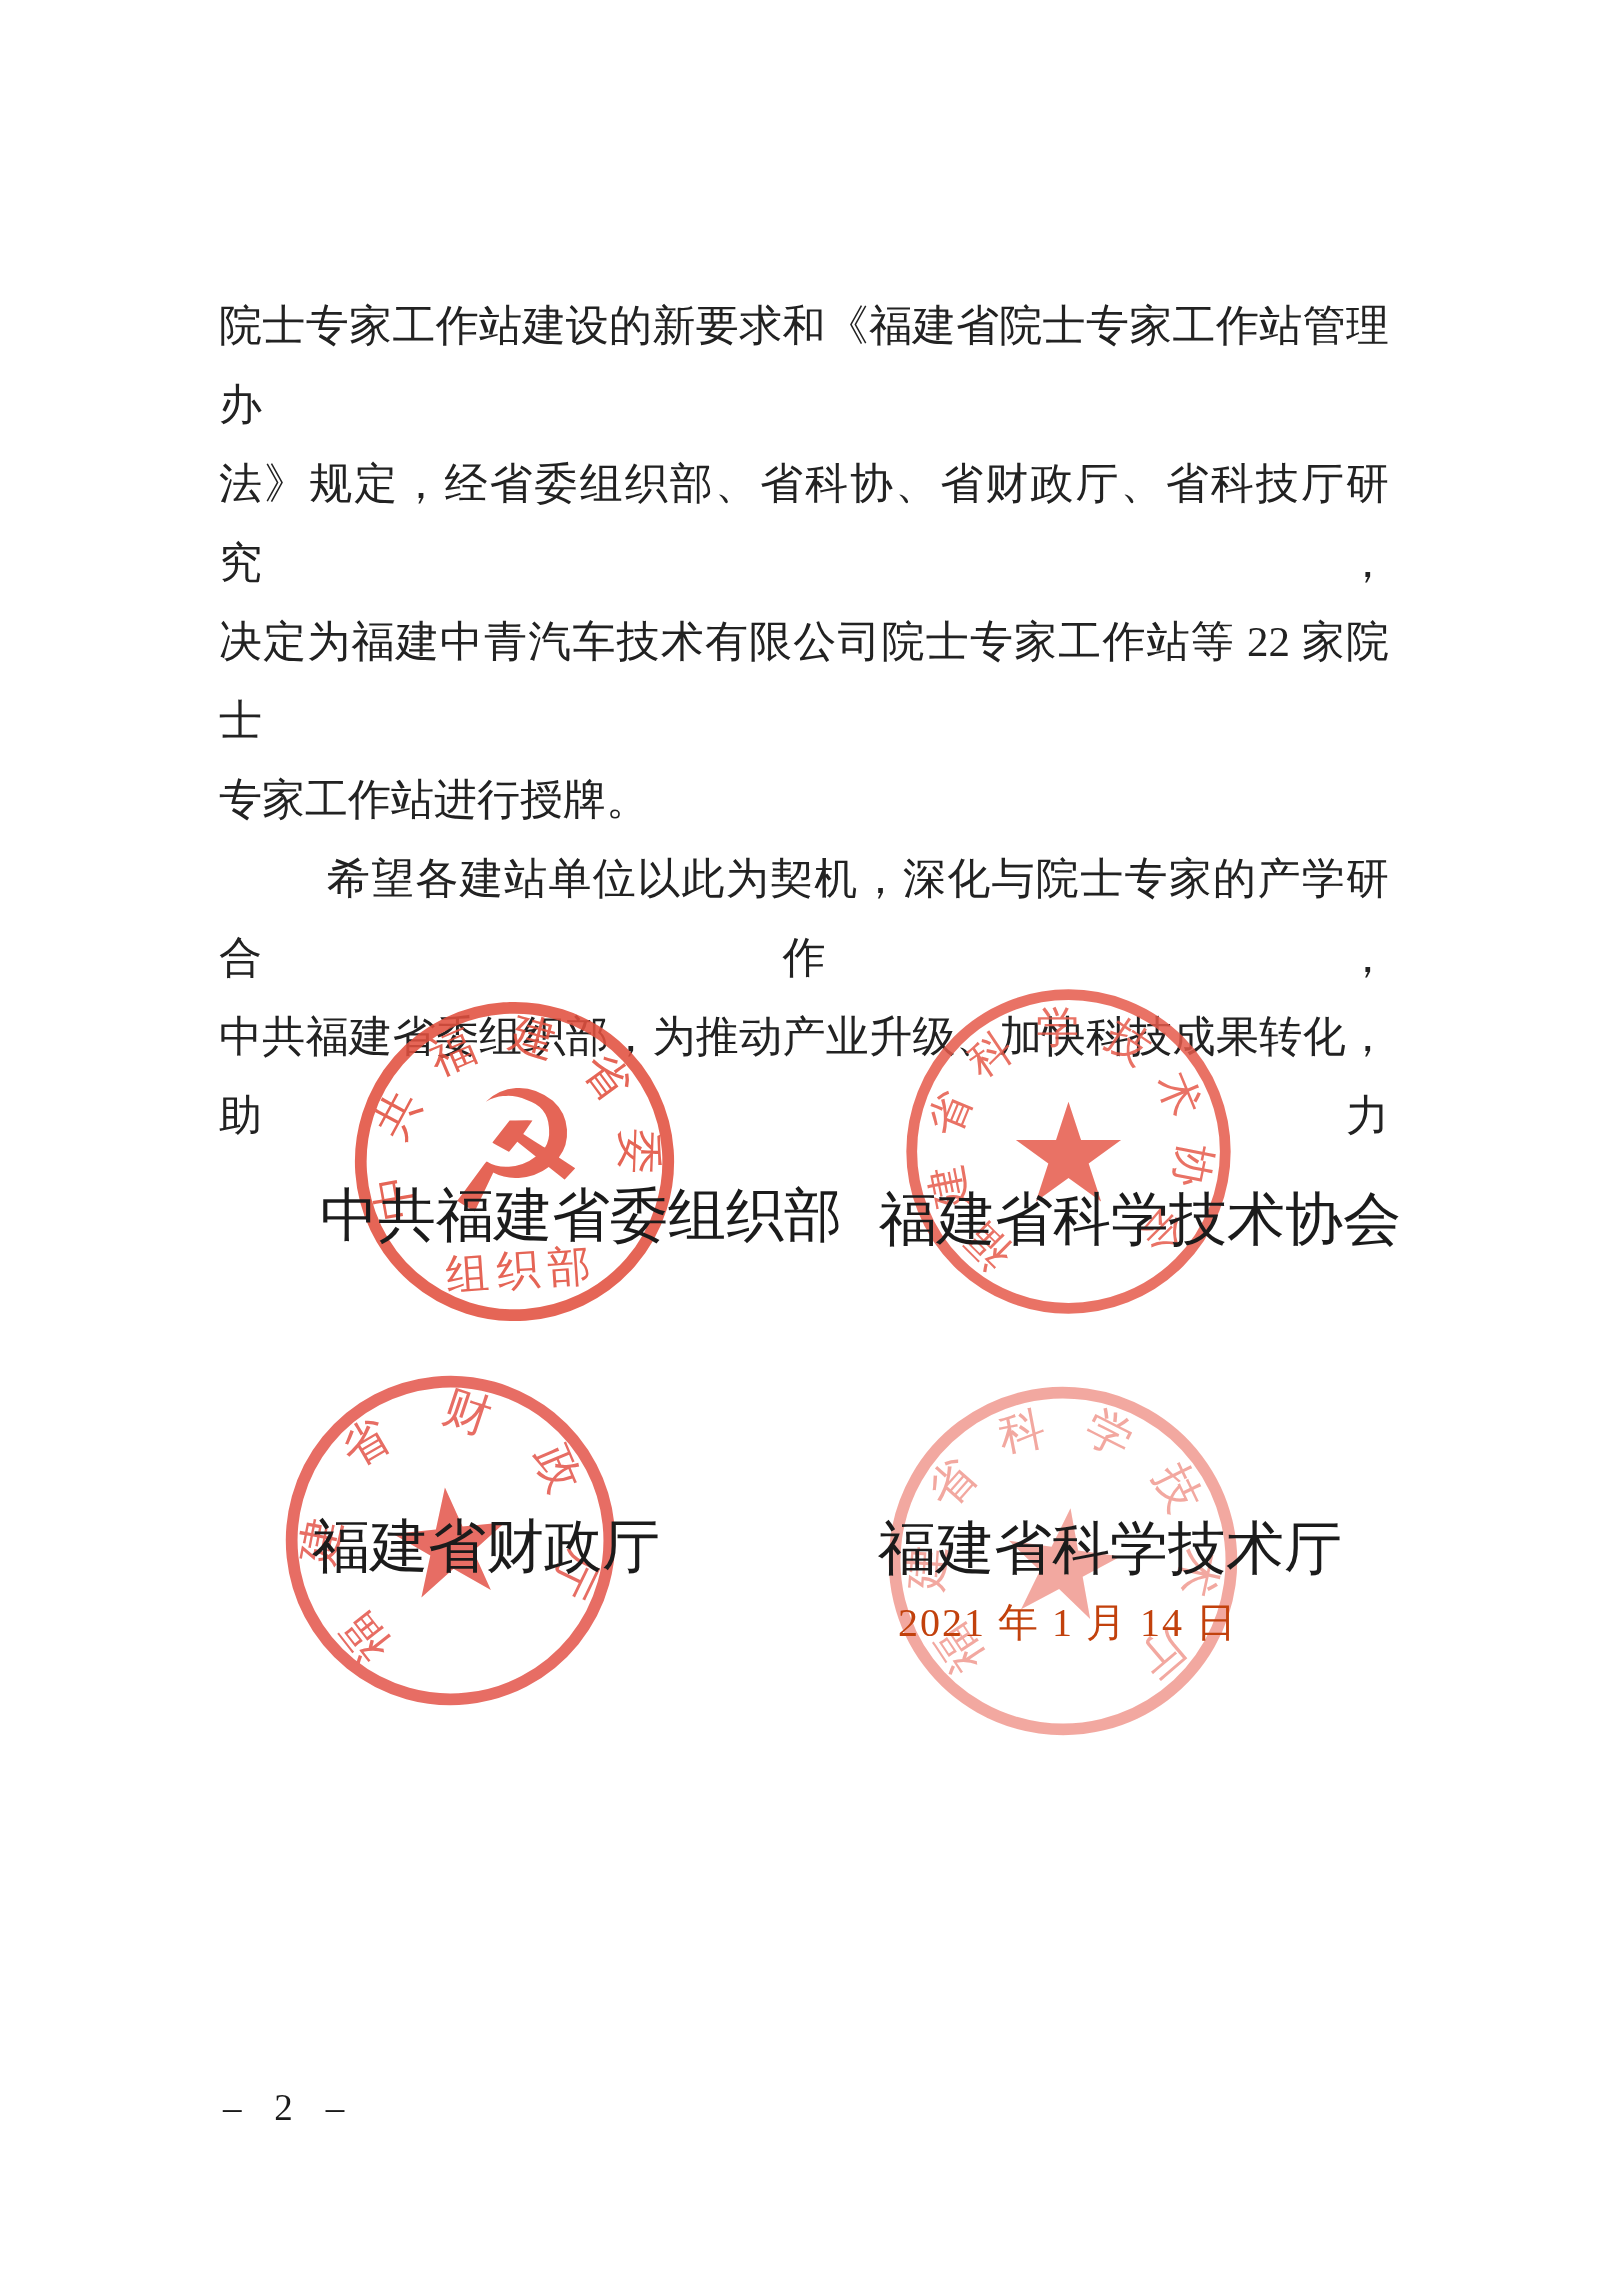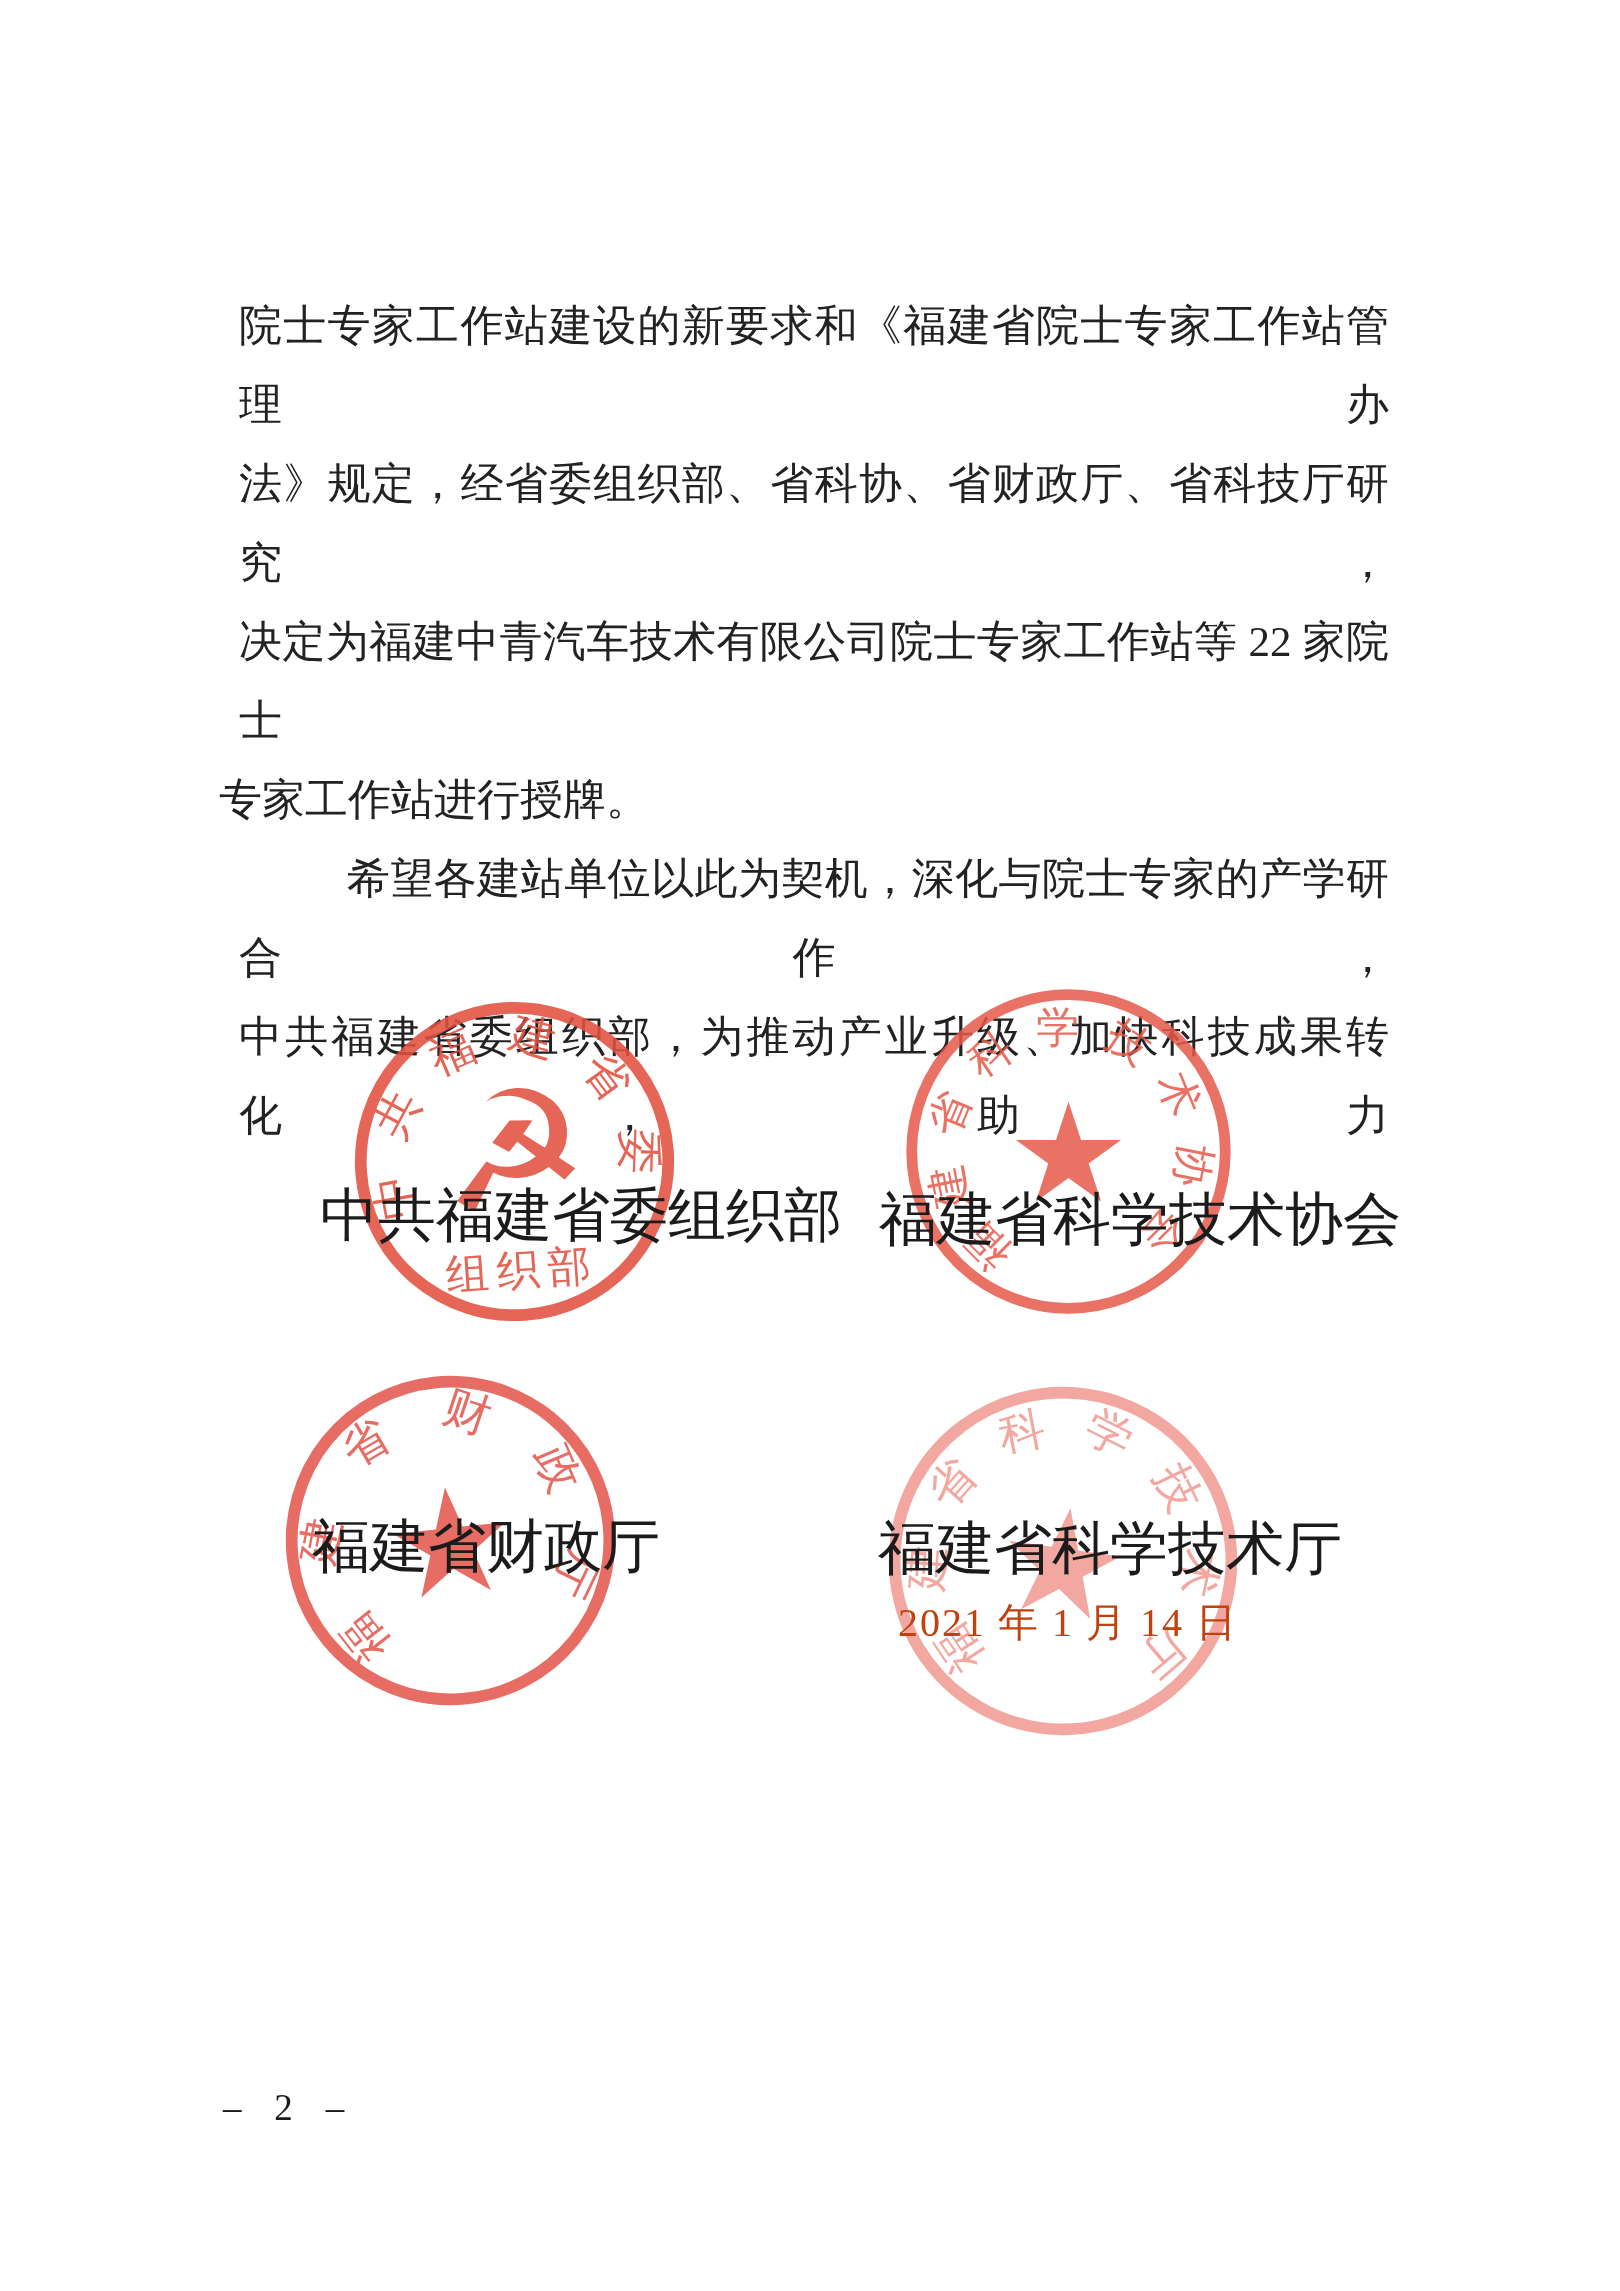--- a/index.html
+++ b/index.html
@@ -16,21 +16,20 @@
     left:219px;top:286px;width:1170px;
     font-size:43px;line-height:79px;
     color:#222222;
     letter-spacing:0;
   }
   .line{white-space:nowrap;}
   .just{
     white-space:normal;
     text-align:justify;
     text-align-last:justify;
-    margin-left:20px;
   }
   .indent2{text-indent:108px;}
   .seal{position:absolute;}
   .seal text{font-family:"Liberation Serif","DejaVu Serif",serif;}
   .seal .emblem{font-family:"DejaVu Sans",sans-serif;}
   .sig-label{
     position:absolute;
     font-size:58px;line-height:51px;
     color:#1b1b1b;white-space:nowrap;
   }

